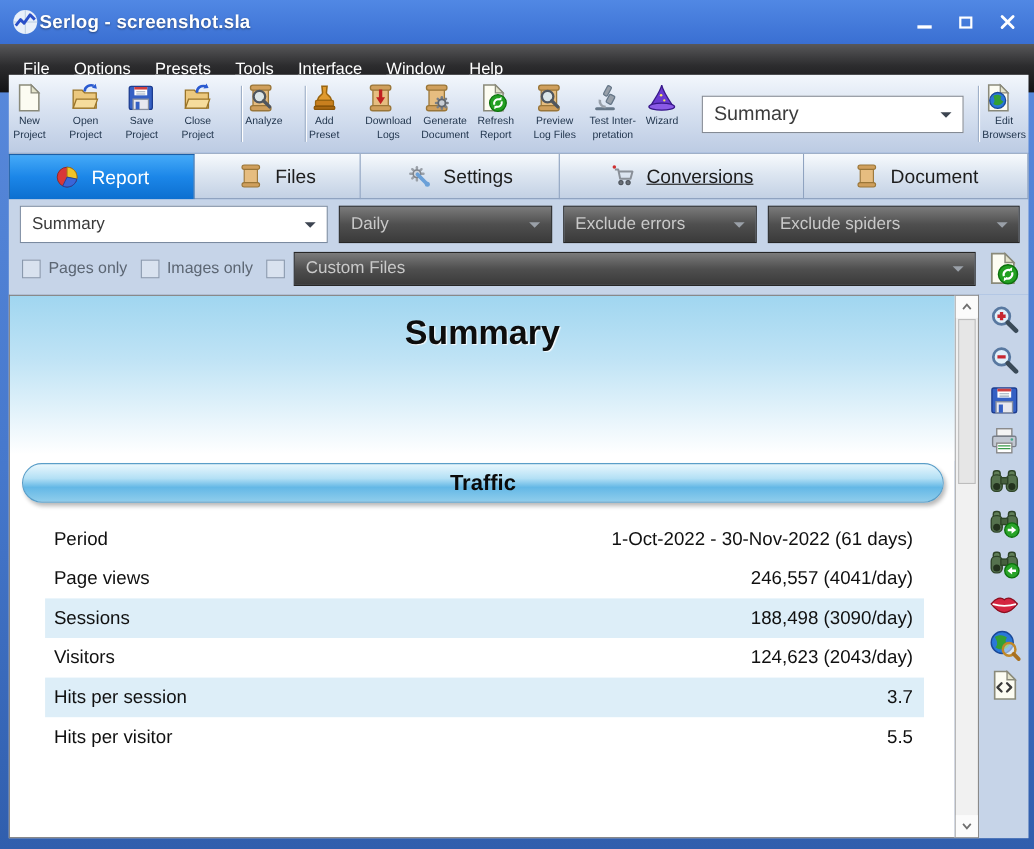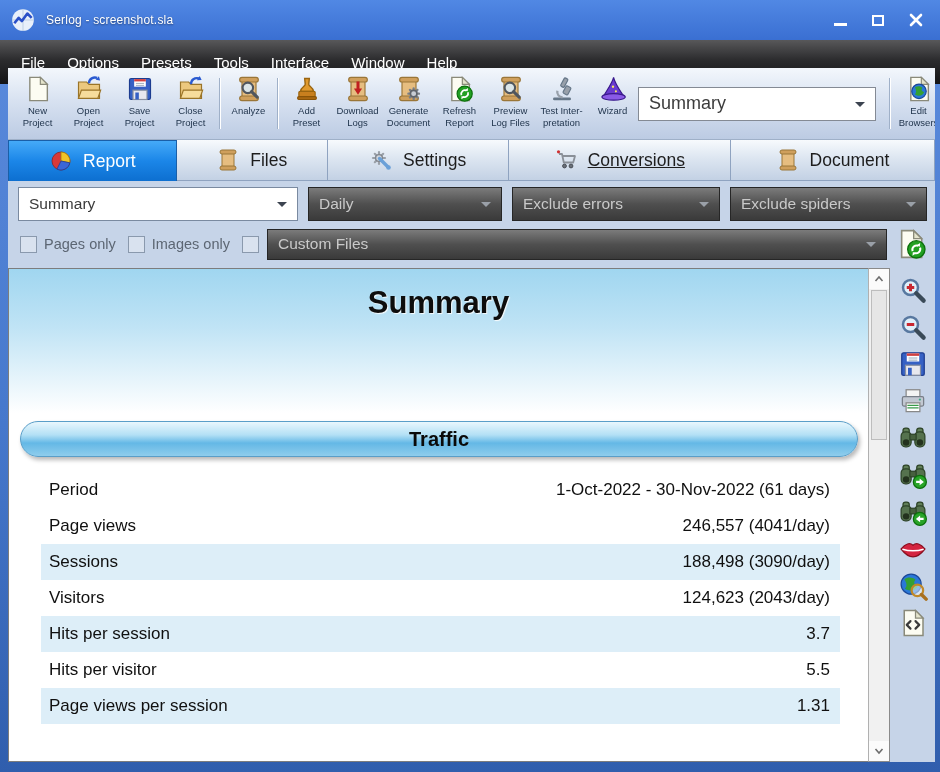--- a/index.html
+++ b/index.html
@@ -8,39 +8,39 @@
     width:940px; height:772px; position:relative; overflow:hidden;
     font-family:"Liberation Sans", sans-serif;
     background:linear-gradient(180deg,#5c8cde 0%,#4a7ccf 55%,#34five 100%);
     background:linear-gradient(180deg,#5c8cde 0%,#4678cc 55%,#305ead 100%);
   }
   
   .titlebar { height:40px; display:flex; align-items:center; padding:0 12px 0 10px;
     background:linear-gradient(180deg,#5188e4 0%,#3a6fd2 100%); color:#fff; }
   .app-icon { width:26px; height:26px; display:inline-flex; }
   .app-icon svg { width:26px; height:26px; }
-  .window-title { flex:1; margin-left:10px; font-size:12px; font-weight:normal;
+  .window-title { flex:1; margin-left:0; font-size:17px; font-weight:bold;
     text-shadow:0 1px 2px rgba(0,0,0,.45); letter-spacing:.2px; }
   .win-ctl { display:flex; align-items:center; gap:22px; padding-right:4px; }
   .win-btn { width:16px; height:16px; display:flex; align-items:center; justify-content:center; }
   .glyph-min { width:13px; height:3px; background:#fff; margin-top:8px; }
   .glyph-max { width:12px; height:11px; border:2px solid #fff; }
   .glyph-close svg { width:14px; height:14px; }
   
   .menubar { height:44px; display:flex; align-items:center; padding-left:10px;
     background:linear-gradient(180deg,#58585a 0%,#2c2c2e 45%,#131315 100%); }
   .menu-item { color:#fff; font-size:15px; padding:3px 11px; }
   .menu-item u { text-decoration:underline; }
   
   .frame-body { position:absolute; left:8px; right:5px; top:68px; }
   
   .toolbar { height:72px; display:flex; align-items:stretch; padding:2px 2px 2px 4px;
     background:linear-gradient(180deg,#f3f7fc 0%,#d8e2f1 45%,#bccbe3 100%);
     border-bottom:1px solid #9fb0c8; overflow:hidden; }
-  .tb-btn { width:51px; display:flex; flex-direction:column; align-items:center; padding-top:5px; flex:none; }
+  .tb-btn { width:51px; display:flex; flex-direction:column; align-items:flex-start; padding-top:5px; flex:none; }
   .tb-btn .icon svg { width:28px; height:28px; }
   .tb-label { font-size:9.5px; line-height:1.22; color:#22364e; text-align:center; white-space:pre-line; margin-top:2px; }
   .tb-sep { width:1px; flex:none; background:#9fb0c8; margin:8px 3px; box-shadow:1px 0 0 #fff; }
   .tb-combo { width:238px; height:34px; margin:0 10px 0 auto; align-self:center; flex:none;
     background:#fff; border:1px solid #848a94; display:flex; align-items:center;
     padding:0 10px; font-size:18px; color:#3c3c3c; }
   .arrow-down { width:0; height:0; border:5.5px solid transparent; border-top-color:#3c4450;
     margin-left:auto; margin-top:6px; }
   
   .tabbar { height:41px; display:flex; background:#b9c8de; }
@@ -380,21 +380,21 @@
     <div class="filters">
       <div class="filter-row1">
           <div class="fselect enabled" style="width: 280px;">
             <span>Summary</span>
             <span class="arrow-down"></span>
           </div>
           <div class="fselect disabled" style="width: 194px;">
             <span>Daily</span>
             <span class="arrow-down"></span>
           </div>
-          <div class="fselect disabled" style="width: 208px;">
+          <div class="fselect disabled" style="width: 176px;">
             <span>Exclude errors</span>
             <span class="arrow-down"></span>
           </div>
           <div class="fselect disabled" style="flex: 1 1 0%;">
             <span>Exclude spiders</span>
             <span class="arrow-down"></span>
           </div>
         </div>
       <div class="filter-row2">
 
@@ -446,24 +446,20 @@
               <span class="tval">124,623 (2043/day)</span>
             </div>
             <div class="trow alt">
               <span class="tlabel">Hits per session</span>
               <span class="tval">3.7</span>
             </div>
             <div class="trow">
               <span class="tlabel">Hits per visitor</span>
               <span class="tval">5.5</span>
             </div>
-            <div class="trow alt">
-              <span class="tlabel">Page views per session</span>
-              <span class="tval">1.31</span>
-            </div>
           </div>
       </div>
 
       <div class="vscroll">
         <div class="vs-btn">
             <svg viewBox="0 0 14 14">
               <path d="M3.5 9l3.5-4 3.5 4" stroke="#6e6e6e" stroke-width="1.6" fill="none"></path>
             </svg>
           </div>
         <div class="vs-thumb"></div>

